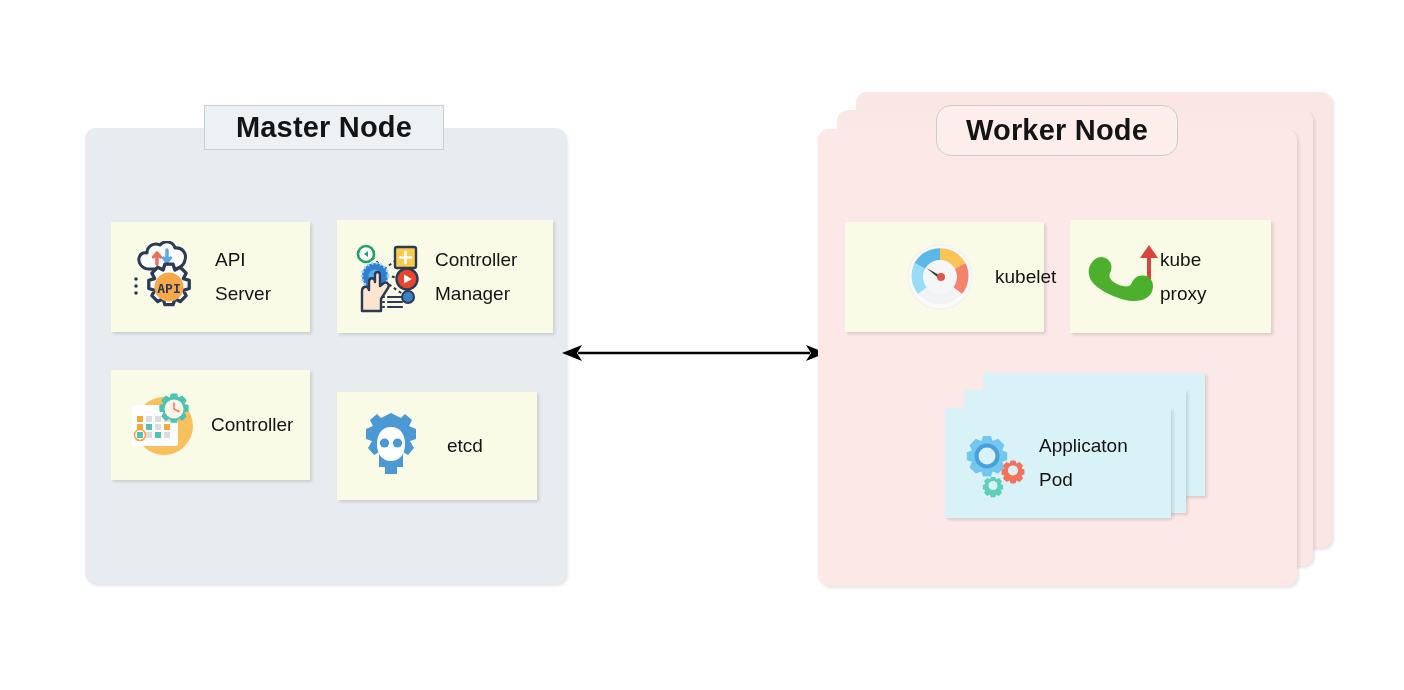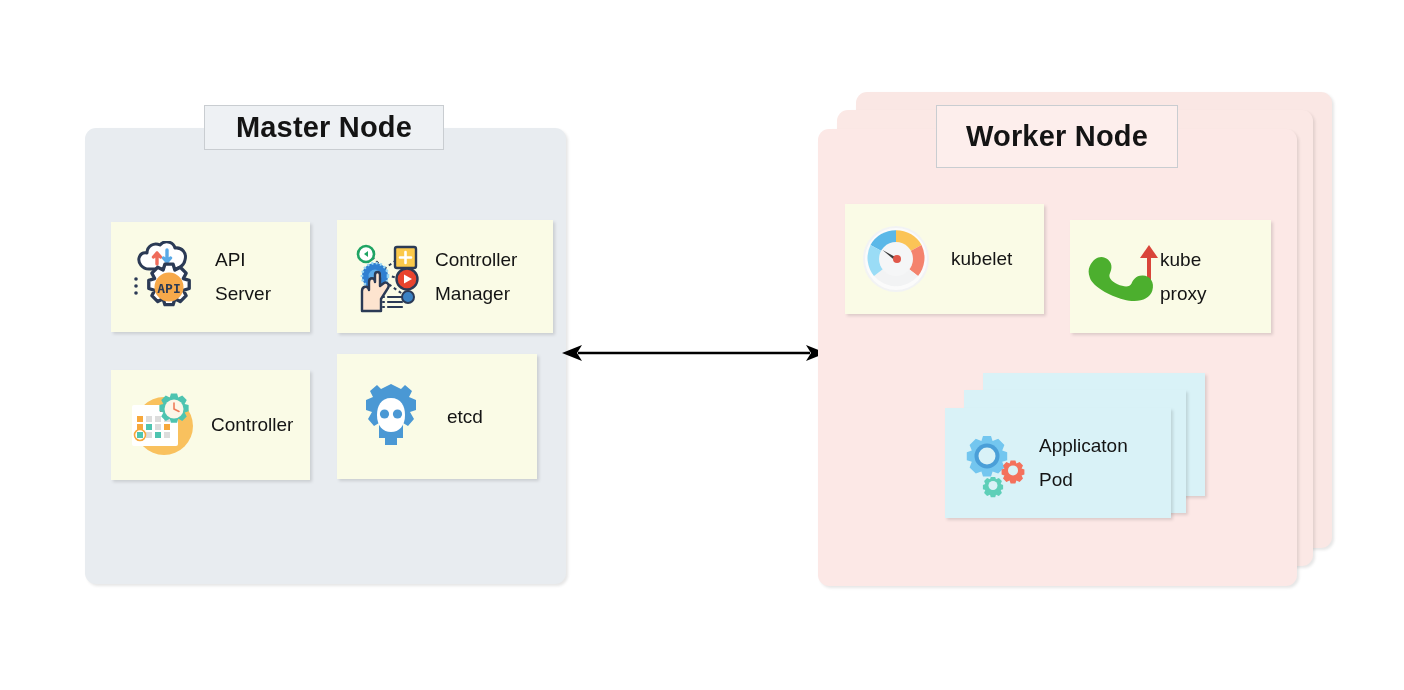--- a/index.html
+++ b/index.html
@@ -79,22 +79,23 @@
     left: 204px;
     top: 105px;
     width: 240px;
     height: 45px;
     background: #eef1f4;
   }
   .worker-title {
     left: 936px;
     top: 105px;
     width: 242px;
-    height: 63px;
+    height: 51px;
     background: #fdeeec;
+    border-radius: 15px;
   }
 
   
   .comp-card {
     position: absolute;
     background: #fafbe6;
     box-shadow: 2px 2px 3px rgba(0,0,0,0.13);
     display: flex;
     align-items: center;
     box-sizing: border-box;
@@ -108,22 +109,22 @@
   .comp-label {
     font-size: 19px;
     color: #141414;
     line-height: 1.78;
     white-space: pre-line;
   }
 
   #card-api-server   { left: 111px; top: 222px; width: 199px; height: 110px; }
   #card-controller   { left: 337px; top: 220px; width: 216px; height: 113px; }
   #card-scheduler    { left: 111px; top: 370px; width: 199px; height: 110px; }
-  #card-etcd         { left: 337px; top: 354px; width: 200px; height: 125px; }
-  #card-kubelet      { left: 845px; top: 204px; width: 199px; height: 110px; }
+  #card-etcd         { left: 337px; top: 392px; width: 200px; height: 108px; }
+  #card-kubelet      { left: 845px; top: 222px; width: 199px; height: 110px; padding-left: 44px; }
   #card-kubeproxy    { left: 1070px; top: 220px; width: 201px; height: 113px; }
 
   #card-api-server .comp-icon   { width: 74px; margin-left: 16px; }
   #card-controller .comp-icon   { width: 74px; margin-left: 12px; }
   #card-scheduler .comp-icon    { width: 74px; margin-left: 14px; }
   #card-etcd .comp-icon         { width: 72px; margin-left: 18px; }
   #card-kubelet .comp-icon      { width: 74px; margin-left: 14px; }
   #card-kubeproxy .comp-icon    { width: 76px; margin-left: 14px; }
 
   #card-api-server .comp-label  { margin-left: 14px; }

